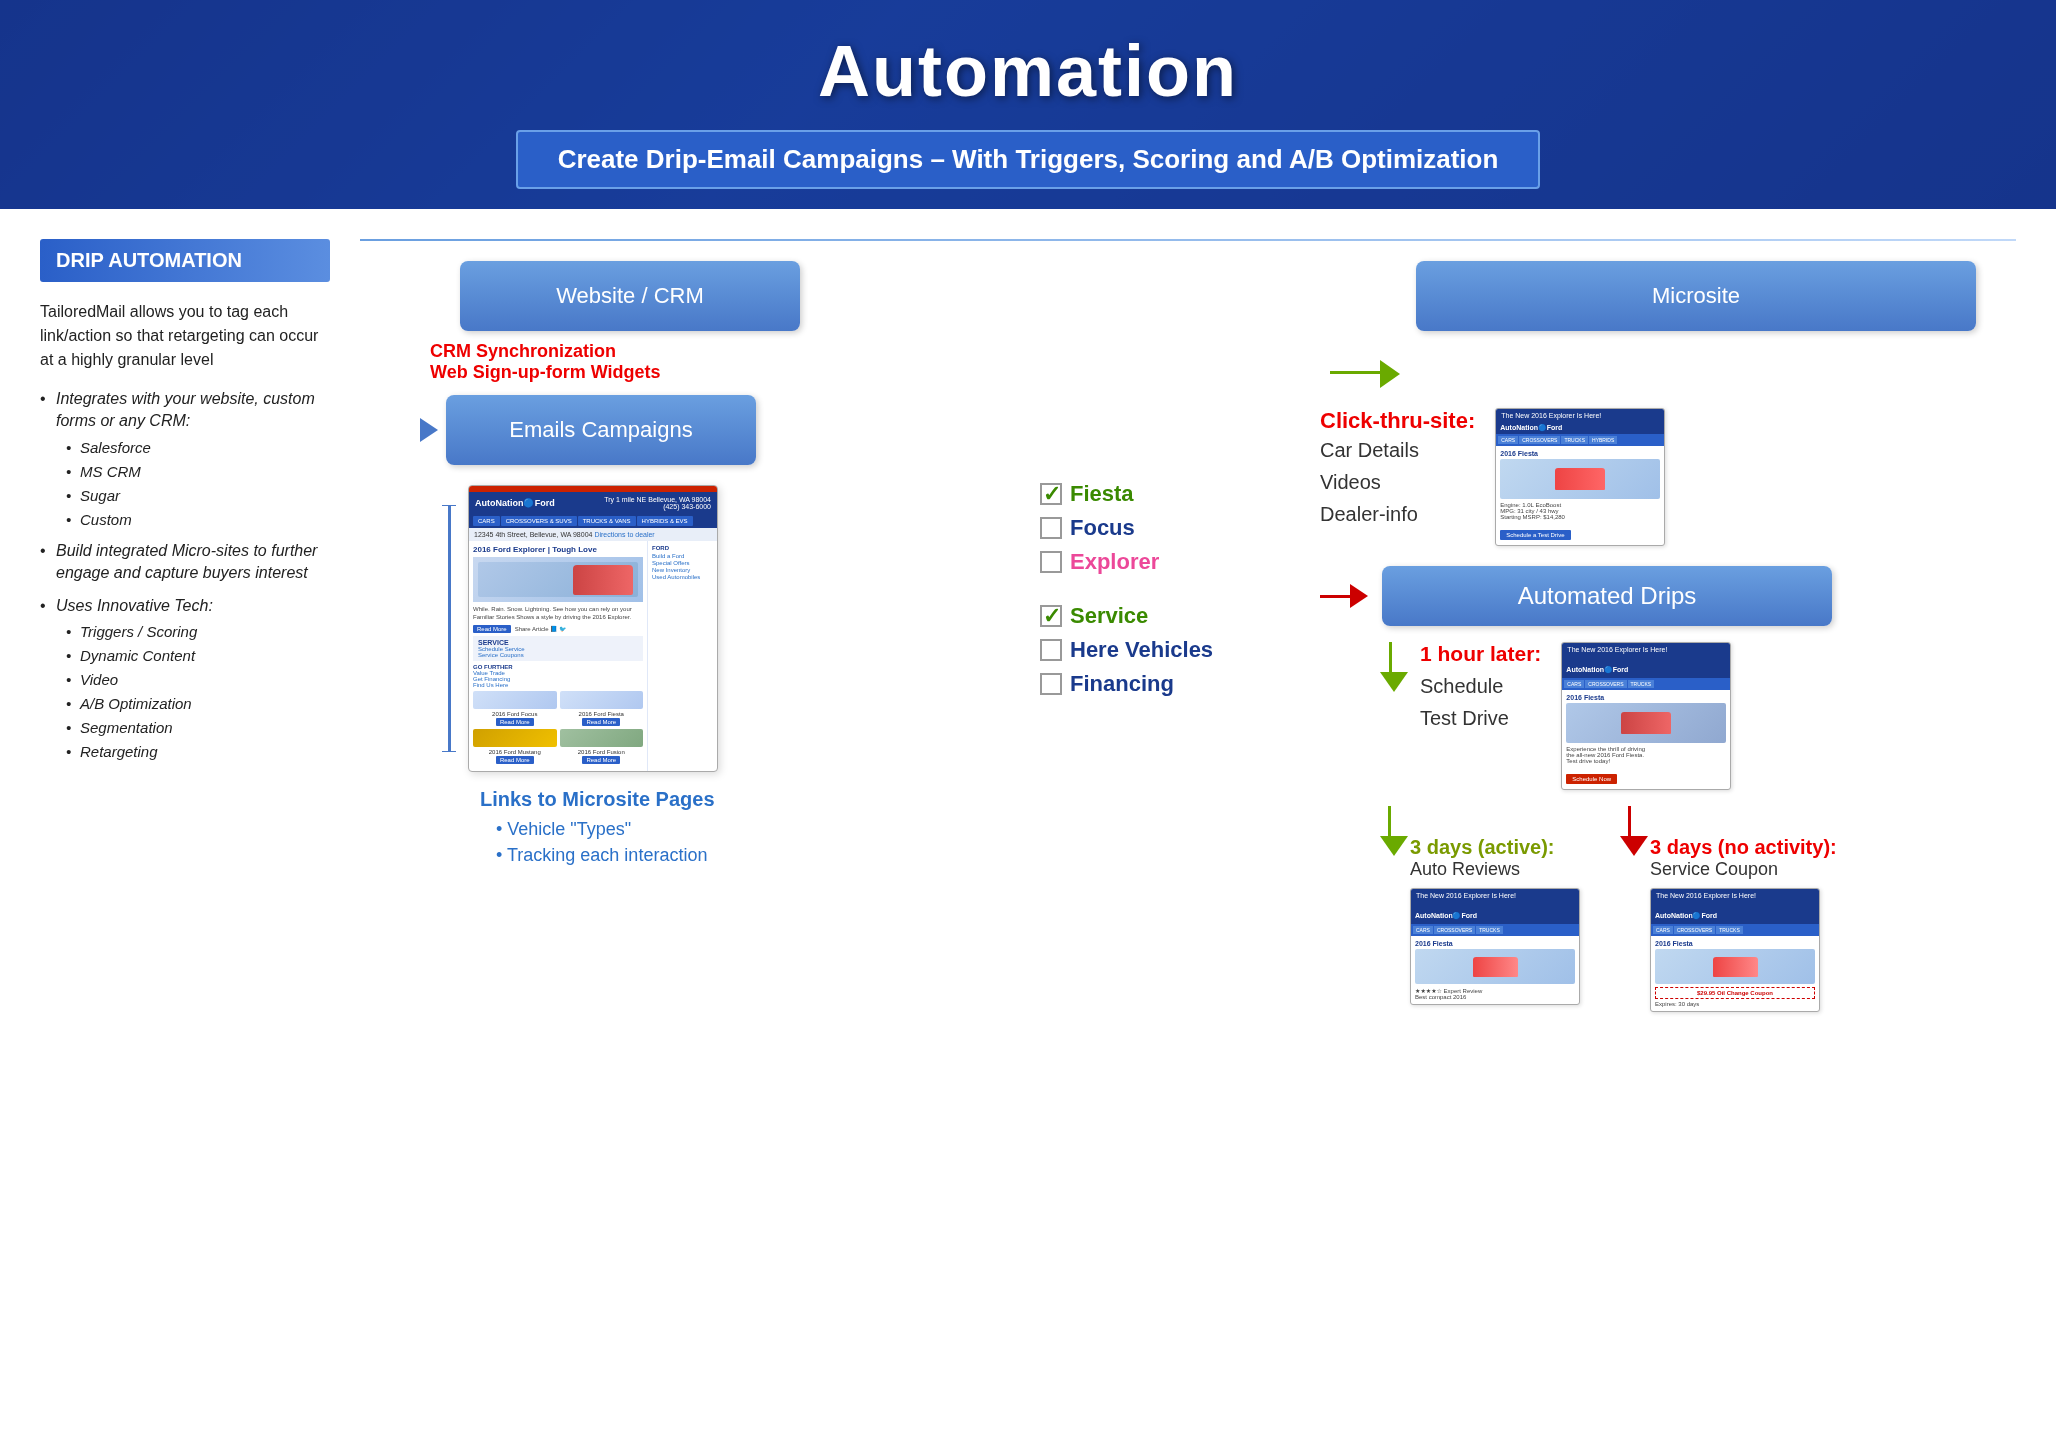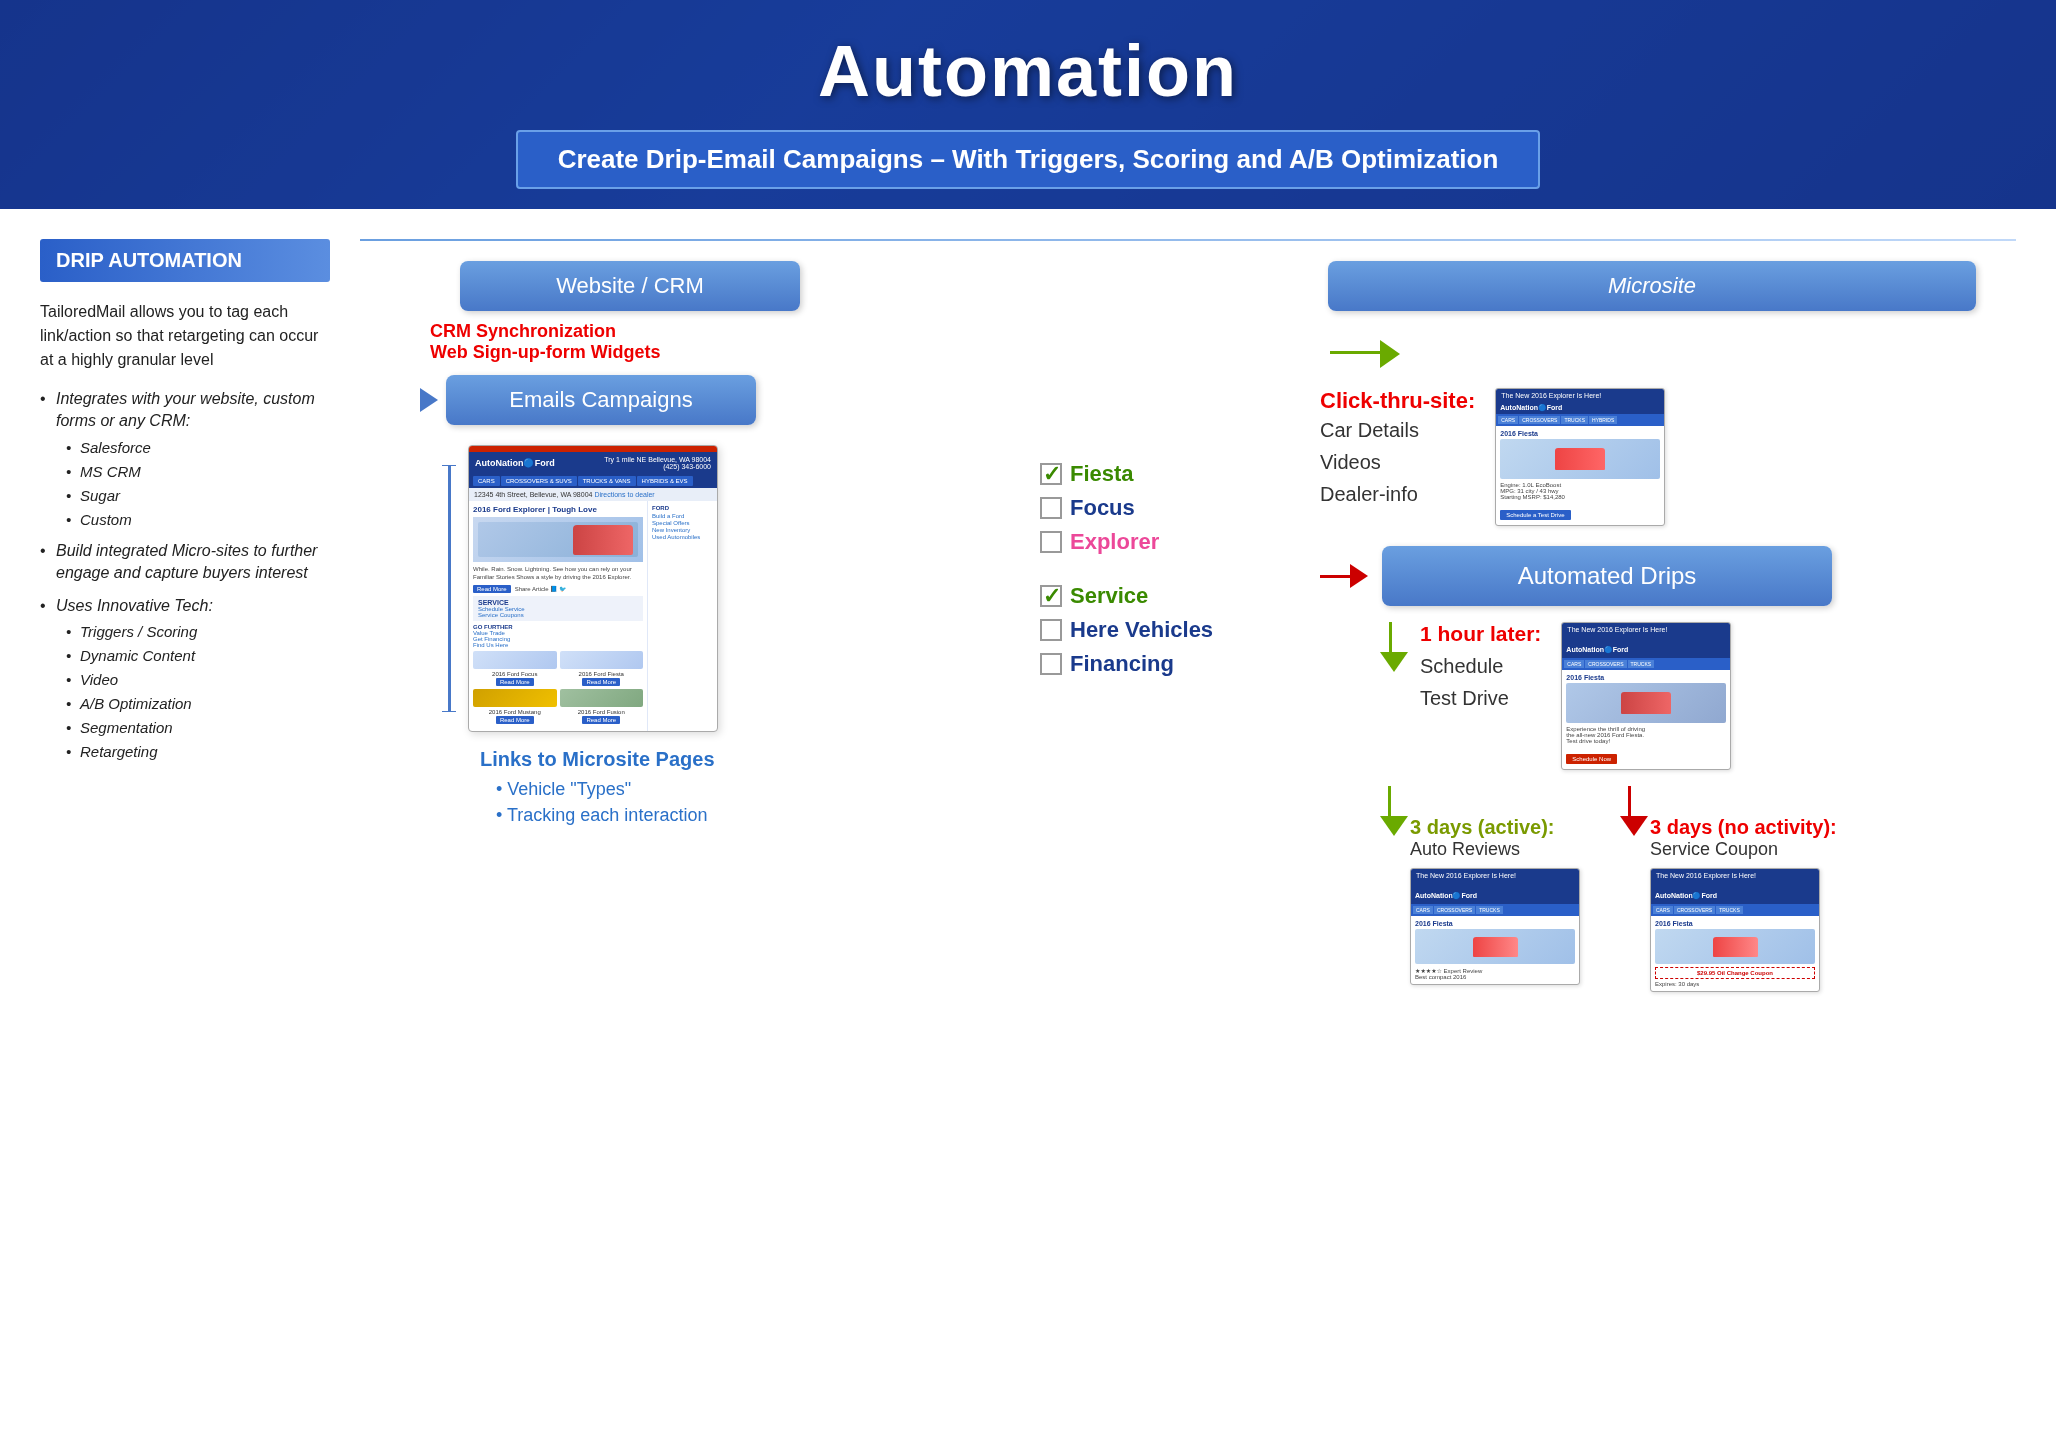--- a/index.html
+++ b/index.html
@@ -114,29 +114,28 @@
       position: relative;
     }
 
     .blue-box {
       background: linear-gradient(to bottom, #6a9fe0, #4878c8);
       border-radius: 8px;
       color: #fff;
       font-size: 22px;
       font-weight: 500;
       text-align: center;
-      padding: 12px 30px;
+      padding: 22px 30px;
       box-shadow: 2px 2px 6px rgba(0,0,0,0.2);
     }
     .blue-box-wide {
       width: 340px;
     }
     .blue-box-wider {
-      width: 648px;
-      font-style: italic;
+      width: 560px;
     }
 
     .red-text { color: #e00; }
     .green-text { color: #3a8a00; }
     .olive-text { color: #7a9a00; }
 
     
     .website-screenshot {
       width: 250px;
       border: 1px solid #aaa;

